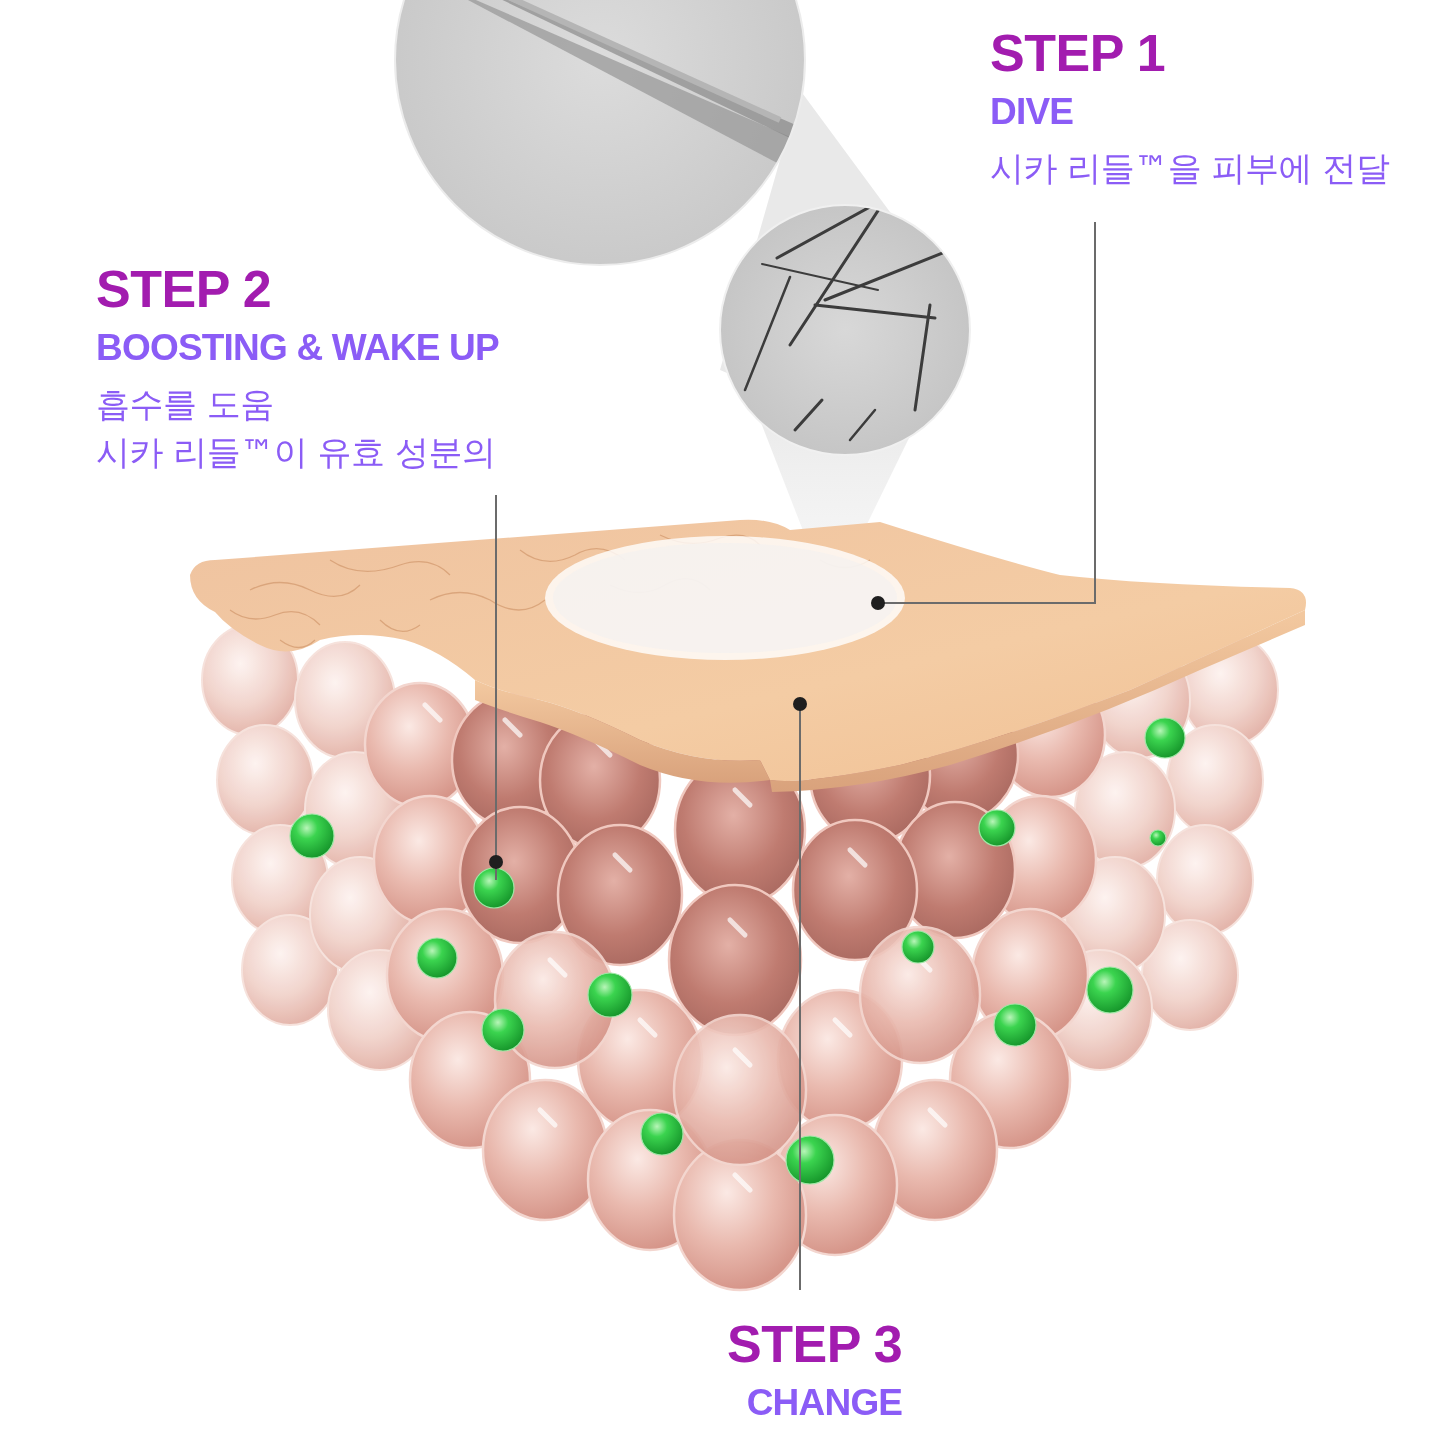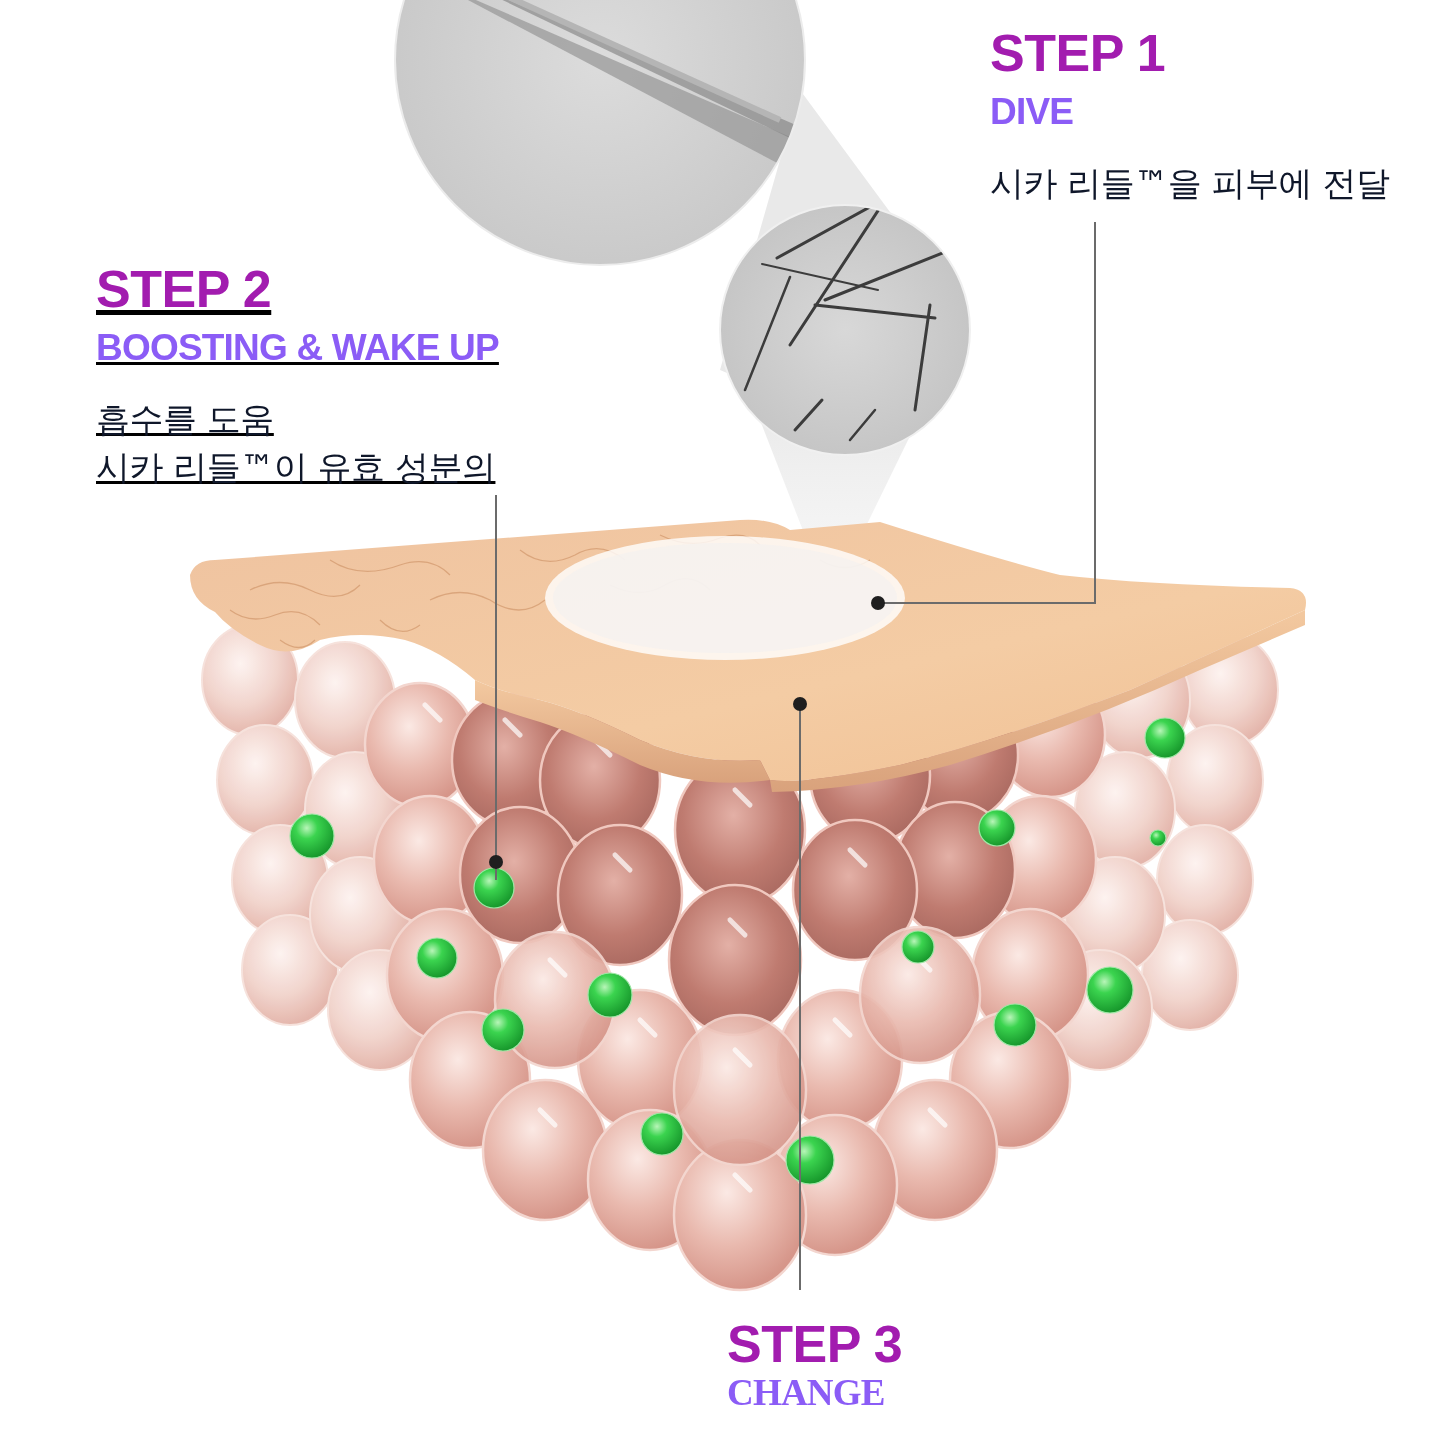--- a/index.html
+++ b/index.html
@@ -2,25 +2,25 @@
 <html><head>
   <meta charset="utf-8">
   <style>
     html, body { margin: 0; padding: 0; background: #ffffff; }
     body { width: 1445px; height: 1445px; position: relative; overflow: hidden;
            font-family: "Liberation Sans", "DejaVu Sans", sans-serif; }
     .canvas { position: absolute; left: 0; top: 0; width: 1445px; height: 1445px; }
     .label { position: absolute; }
     .step-num { color: #a21caf; font-weight: 700; font-size: 52px; letter-spacing: -0.5px; line-height: 1; }
     .step-title { color: #8b5cf6; font-weight: 700; font-size: 37px; letter-spacing: -0.8px; line-height: 1; margin-top: 14px; }
-    .step-desc { color: #0f172a; font-size: 34px; line-height: 1.42; margin-top: 29px; font-family: "DejaVu Sans", sans-serif; letter-spacing: -0.5px; }
+    .step-desc { color: #8b5cf6; font-size: 34px; line-height: 1.42; margin-top: 14px; font-family: "DejaVu Sans", sans-serif; letter-spacing: -0.5px; }
     #step1 { left: 990px; top: 27px; }
-    #step2 { left: 96px; top: 263px; text-decoration: underline; }
-    #step3 { left: 727px; top: 1318px; }
-    #step3 .step-title { margin-top: 4px; font-family: Liberation Serif, serif; }
+    #step2 { left: 96px; top: 263px; }
+    #step3 { left: 727px; top: 1318px; text-align: right; }
+    #step3 .step-title { margin-top: 14px; }
   </style>
 </head>
 <body>
 
 <svg class="canvas" viewBox="0 0 1445 1445" xmlns="http://www.w3.org/2000/svg">
   <defs>
     <radialGradient id="cellG" cx="40%" cy="35%" r="65%">
       <stop offset="0%" stop-color="#fbe9e4"></stop>
       <stop offset="55%" stop-color="#e9b9ae"></stop>
       <stop offset="100%" stop-color="#d6968a"></stop>

